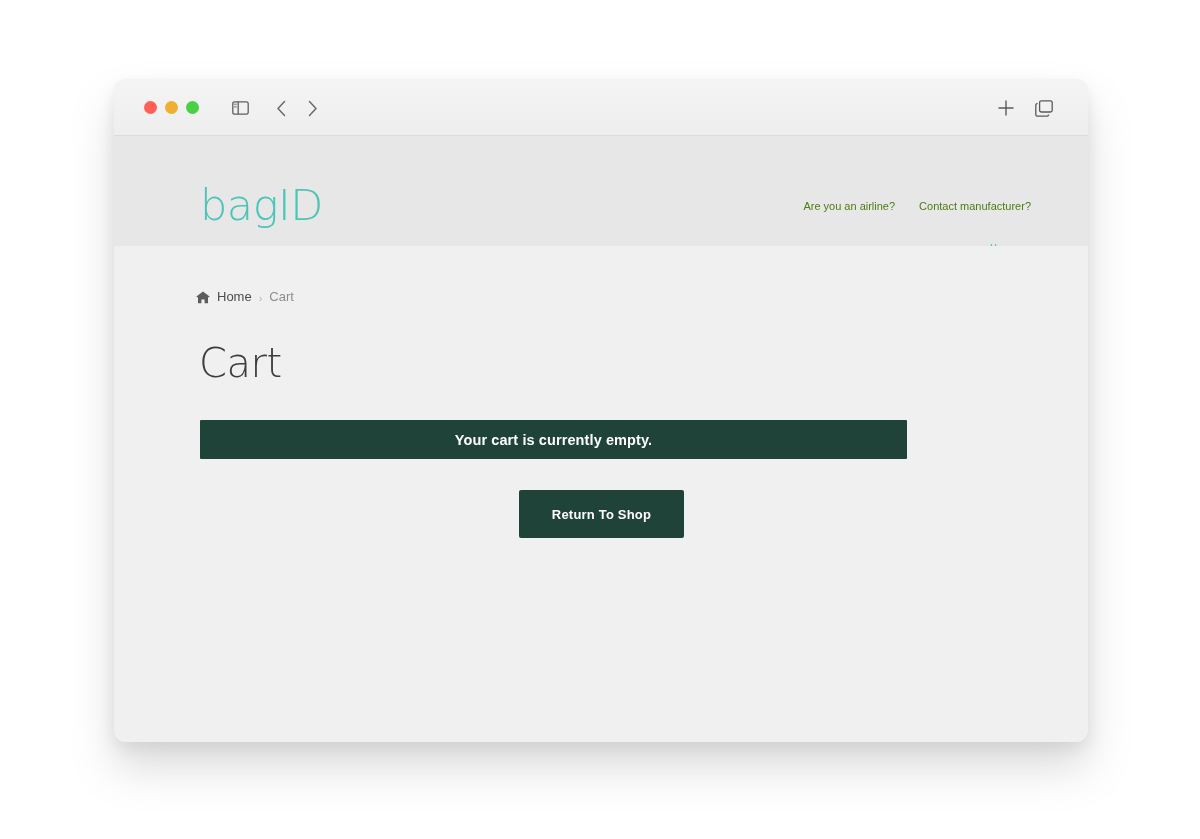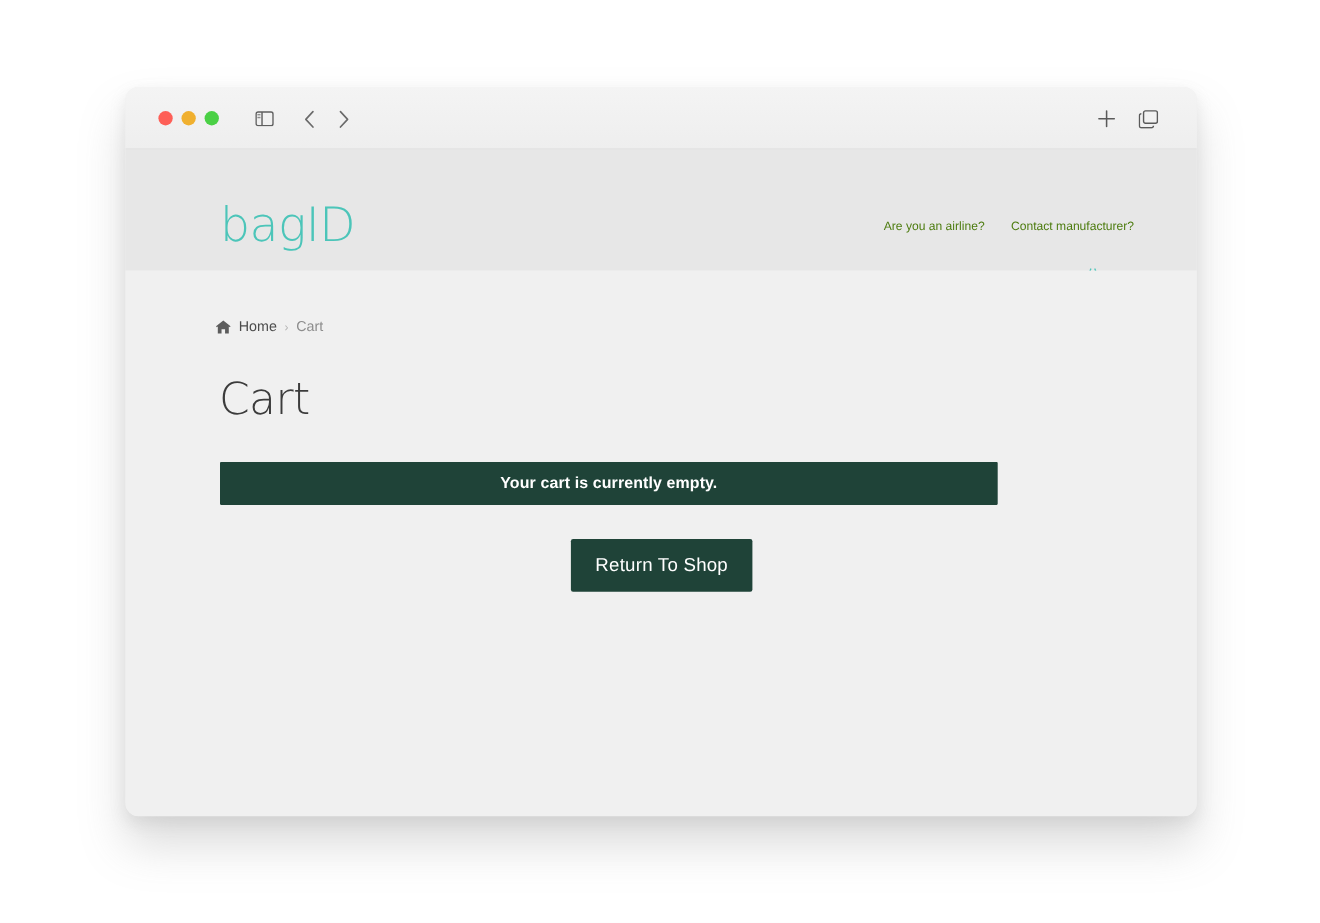--- a/index.html
+++ b/index.html
@@ -250,22 +250,22 @@
     height: 48px;
     background: #1f4338;
     border: none;
     border-radius: 2px;
     display: flex;
     align-items: center;
     justify-content: center;
     cursor: pointer;
   }
   .return-button-text {
-    font-size: 17px;
-    font-weight: 400;
+    font-size: 13px;
+    font-weight: 700;
     color: #ffffff;
     letter-spacing: 0.2px;
   }
 </style>
 </head>
 <body>
 
 <div class="browser-window">
 
   <div class="toolbar">

